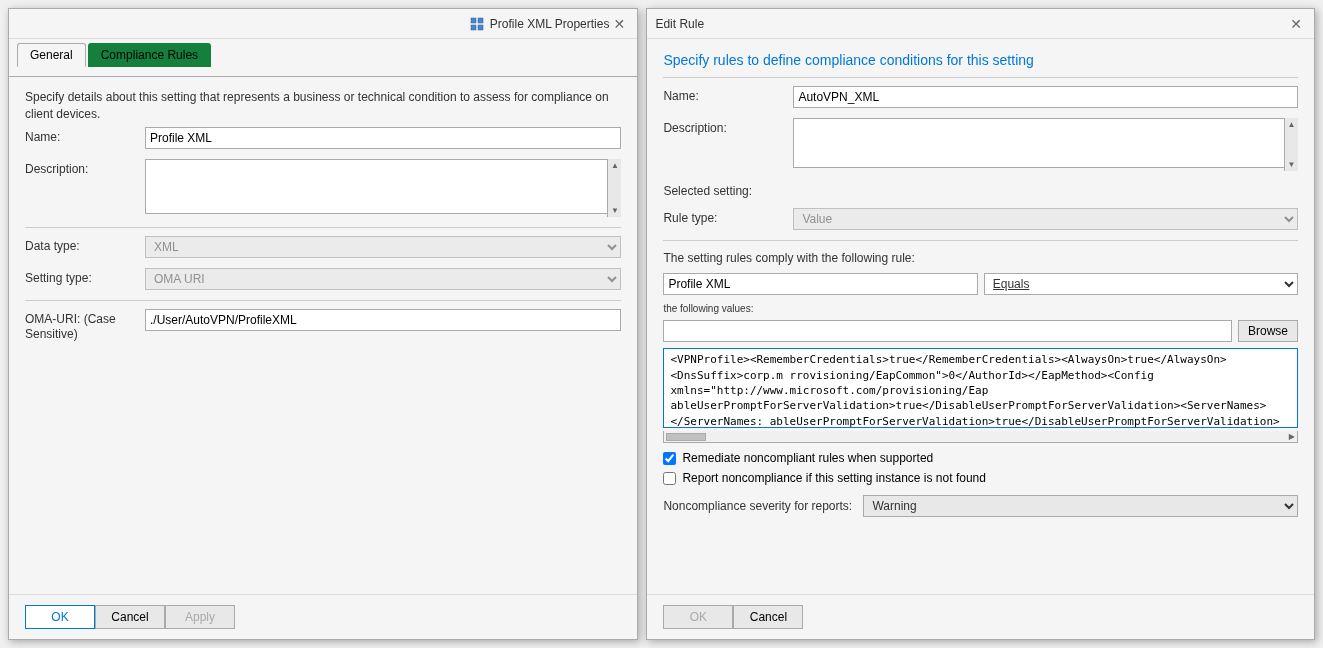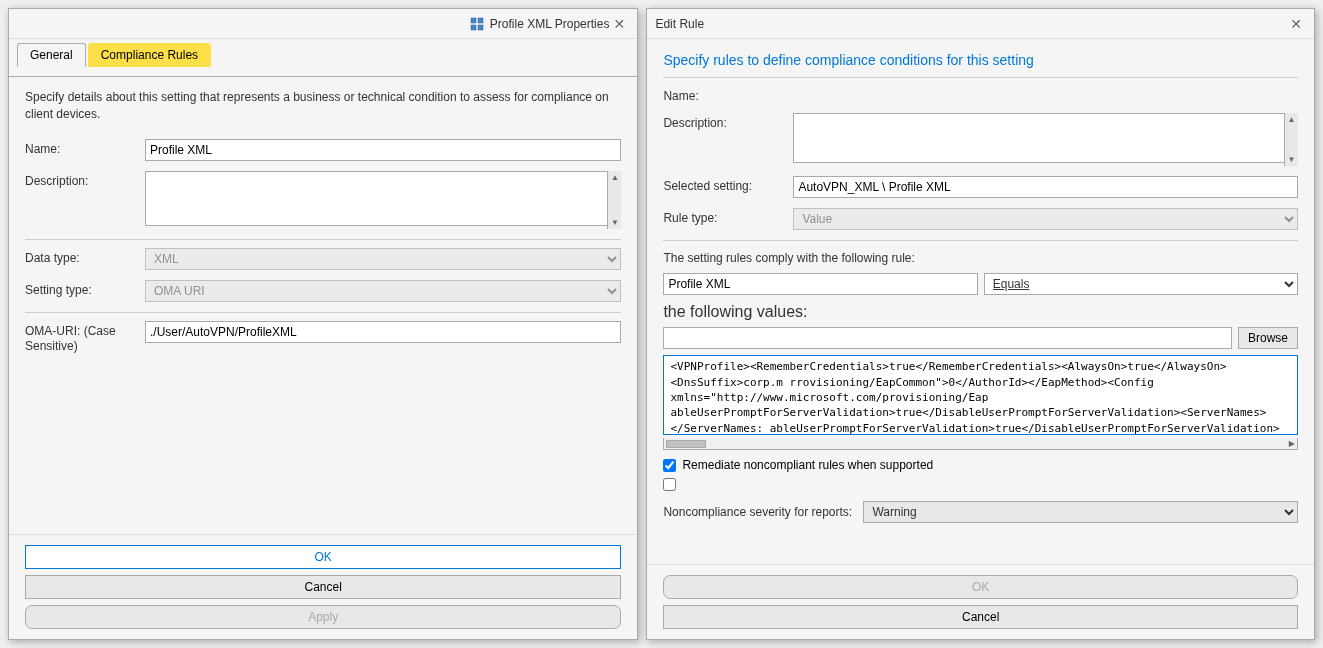--- a/index.html
+++ b/index.html
@@ -82,40 +82,40 @@
       border-bottom: 1px solid #aaa;
       background: #f5f5f5;
       padding: 4px 8px 9px 8px;
     }
 
     .tab {
       padding: 4px 12px;
       border: 1px solid transparent;
       cursor: pointer;
       font-size: 12px;
-      background: #fde047;
+      background: #15803d;
       margin-right: 2px;
       border-radius: 3px 3px 0 0;
     }
 
     .tab.active {
       background: #f5f5f5;
       border: 1px solid #aaa;
       border-bottom: 1px solid #f5f5f5;
     }
 
     
     .dialog-content {
       padding: 12px 16px;
       flex: 1;
     }
 
     .description-text {
       color: #333;
-      margin-bottom: 16px;
+      margin-bottom: 4px;
       line-height: 1.4;
       font-size: 12px;
     }
 
     
     .form-row {
       display: flex;
       align-items: flex-start;
       margin-bottom: 10px;
     }
@@ -180,24 +180,22 @@
     .separator {
       border: none;
       border-top: 1px solid #ccc;
       margin: 8px 0;
     }
 
     
     .dialog-footer {
       display: flex;
       justify-content: flex-start;
-      gap: 6px;
       padding: 10px 16px;
       border-top: 1px solid #ddd;
-      flex-direction: column;
     }
 
     .btn {
       min-width: 70px;
       height: 24px;
       padding: 0 12px;
       font-size: 12px;
       cursor: pointer;
       border: 1px solid #aaa;
       background: #e8e8e8;
@@ -205,21 +203,20 @@
 
     .btn-primary {
       border: 1px solid #0078d7;
       color: #0078d7;
       background: white;
     }
 
     .btn-disabled {
       color: #aaa;
       cursor: default;
-      border-radius: 7px;
     }
 
     
     .edit-rule-title {
       color: #0078d7;
       font-size: 14px;
       font-weight: normal;
       padding: 12px 16px 8px 16px;
       line-height: 1.3;
     }
@@ -279,21 +276,21 @@
       flex: 1;
       height: 22px;
       border: 1px solid #aaa;
       background: white;
       font-size: 12px;
       padding: 1px 4px;
       text-decoration: underline;
     }
 
     .following-values-label {
-      font-size: 16px;
+      font-size: 10px;
       color: #333;
       margin-bottom: 6px;
     }
 
     .browse-row {
       display: flex;
       gap: 6px;
       margin-bottom: 6px;
     }
 
@@ -482,40 +479,40 @@
 
   <div class="edit-rule-title">Specify rules to define compliance conditions for this setting</div>
 
   <hr class="horizontal-rule" style="margin:0 16px;">
 
   <div class="rule-form">
 
     
     <div class="rule-row">
       <div class="rule-label">Name:</div>
+      <div class="rule-control">
+        <input type="text" value="AutoVPN_XML" style="">
+      </div>
     </div>
 
     
     <div class="rule-row">
       <div class="rule-label">Description:</div>
       <div class="rule-control" style="position:relative;">
         <textarea style="padding-right: 16px; height: 50px;"></textarea>
         <div style="position:absolute;right:0;top:0;width:14px;height:100%;background:#e8e8e8;border-left:1px solid #aaa;display:flex;flex-direction:column;justify-content:space-between;align-items:center;padding:2px 0;">
           <span style="font-size:8px;color:#666;">▲</span>
           <span style="font-size:8px;color:#666;">▼</span>
         </div>
       </div>
     </div>
 
     
     <div class="rule-row">
       <div class="rule-label">Selected setting:</div>
-      <div class="rule-control">
-        <input type="text" value="AutoVPN_XML \ Profile XML" style="">
-      </div>
     </div>
 
     
     <div class="rule-row">
       <div class="rule-label">Rule type:</div>
       <div class="rule-control">
         <select disabled="">
           <option>Value</option>
         </select>
       </div>
@@ -556,20 +553,21 @@
     </div>
 
     
     <div class="checkbox-row" style="margin-top:8px;align-items:center;">
       <input type="checkbox" id="remediate" checked="" style="">
       <label for="remediate">Remediate noncompliant rules when supported</label>
     </div>
 
     <div class="checkbox-row">
       <input type="checkbox" id="report" style="">
+      <label for="report">Report noncompliance if this setting instance is not found</label>
     </div>
 
     
     <div class="severity-row">
       <div class="severity-label">Noncompliance severity for reports:</div>
       <select class="severity-select">
         <option>Warning</option>
         <option>Critical</option>
         <option>Informational</option>
       </select>

